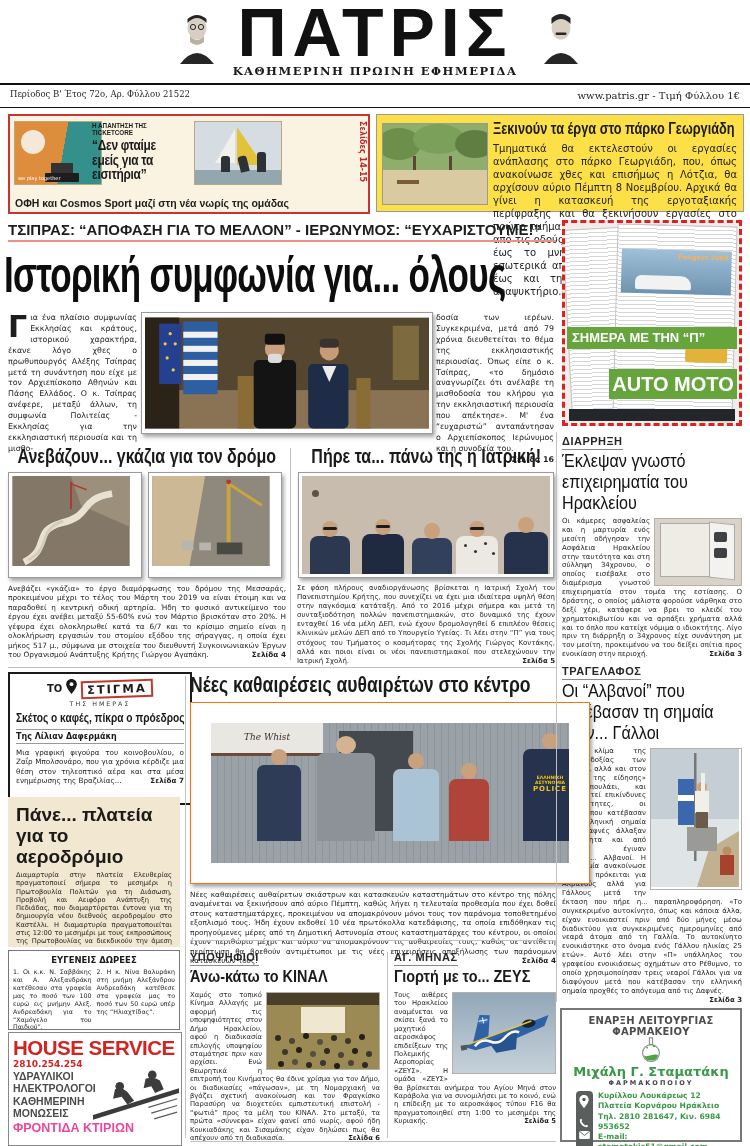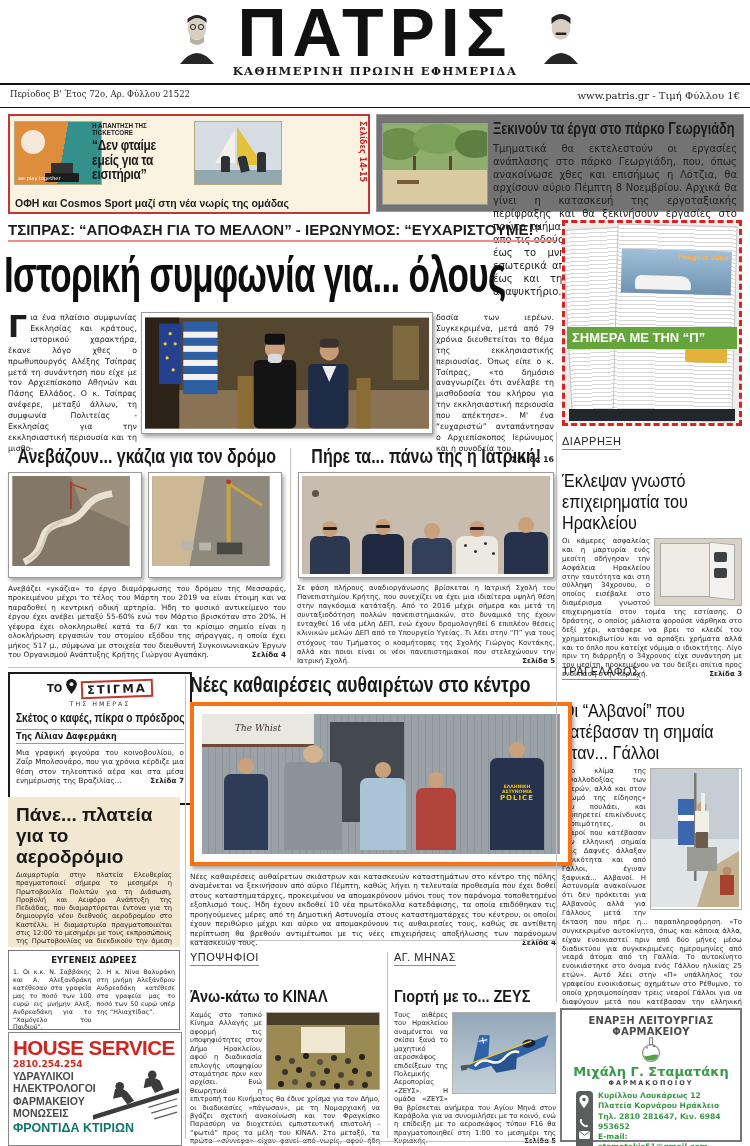--- a/index.html
+++ b/index.html
@@ -45,21 +45,21 @@
   .c1{left:26px;} .c2{left:44px;transform:rotate(-14deg);} .c3{left:62px;height:20px;}
   .t-txt{position:absolute;top:6px;}
   .t-txt1{left:82px;width:86px;} .t-txt2{left:274px;width:68px;}
   .t-kick{font-family:"Liberation Sans",sans-serif;font-weight:bold;font-size:6.3px;margin-bottom:2px;}
   .t-title{font-family:"Liberation Sans",sans-serif;font-weight:bold;font-size:14px;line-height:1.05;letter-spacing:-.3px;}
   .t-title2{font-size:13.5px;}
   .t-foot{position:absolute;left:5px;bottom:3px;width:335px;font-family:"Liberation Sans",sans-serif;font-weight:bold;font-size:10.5px;color:#1d1d1d;}
   .t-pages{position:absolute;right:1px;top:5px;bottom:18px;writing-mode:vertical-rl;font-size:8px;font-weight:bold;color:#c1272d;}
 
   
-  .park{left:376px;top:114px;width:366px;height:96px;border:1px solid #9a9a9a;background:#737373;}
+  .park{left:376px;top:114px;width:366px;height:96px;border:1px solid #9a9a9a;background:#fde047;}
   .park-ph{position:absolute;left:5px;top:8px;width:104px;height:80px;border:1px solid #999;background:#8fae6d;overflow:hidden;}
   .pk-tree{position:absolute;border-radius:50%;}
   .pk1{left:-6px;top:4px;width:44px;height:32px;background:#6d8f4c;}
   .pk2{left:30px;top:0;width:52px;height:30px;background:#7ba05a;}
   .pk3{left:72px;top:6px;width:40px;height:28px;background:#5f7f42;}
   .pk-ground{position:absolute;left:0;bottom:0;width:100%;height:34px;background:#d9caa2;}
   .pk-trunk{position:absolute;width:3px;height:14px;background:#5a4632;top:32px;}
   .pk-bench{position:absolute;left:14px;top:56px;width:22px;height:4px;background:#7a5a3a;}
   .park-txt{position:absolute;left:116px;top:4px;width:244px;}
   .park-title{font-size:17px;line-height:20px;white-space:nowrap;}
@@ -83,21 +83,21 @@
   .th2{left:50px;top:2px;width:118px;height:194px;transform:rotate(1.5deg);}
   .strip{position:absolute;left:4px;right:4px;top:24px;height:44px;background:linear-gradient(#9fc0d8,#6f93b0);}
   .strip:after{content:"";position:absolute;left:14px;bottom:4px;width:56px;height:14px;background:#f2f2f2;border-radius:6px 10px 2px 2px;}
   .peugeot{position:absolute;right:3px;top:3px;font-size:6.5px;font-weight:bold;color:#ffb054;}
   .ycar{position:absolute;right:6px;top:120px;width:42px;height:16px;background:#e2b23a;border-radius:3px;}
   .pbot{position:absolute;left:4px;right:4px;bottom:2px;height:12px;background:#23262b;}
   .banner{position:absolute;background:#66a53c;color:#fff;font-family:"Liberation Sans",sans-serif;font-weight:bold;}
   .b1{left:2px;right:2px;top:104px;height:22px;font-size:13px;line-height:22px;padding-left:5px;}
   .b2{right:2px;top:146px;width:128px;height:30px;font-size:20px;line-height:30px;text-align:center;}
   .rail{left:562px;width:180px;}
-  .rail-head{display:inline-block;font-family:"Liberation Sans",sans-serif;font-weight:normal;font-size:11px;letter-spacing:.5px;border-bottom:1px solid #8a8a8a;padding-bottom:2px;margin-bottom:20px;color:#262626;}
+  .rail-head{display:inline-block;font-family:"Liberation Sans",sans-serif;font-weight:bold;font-size:11px;letter-spacing:.5px;border-bottom:1px solid #8a8a8a;padding-bottom:2px;margin-bottom:0;color:#262626;}
   .rail-title{font-family:"Liberation Sans",sans-serif;font-size:19px;line-height:21px;color:#111;}
   .rail-body{font-size:7px;line-height:1.27;color:#1d1d1d;margin-top:4px;}
   .safe-frame{float:right;width:86px;height:66px;margin:1px 0 2px 4px;position:relative;border:1px solid #b5b0a8;background:#d8d2c8;overflow:hidden;}
   .sf-body{position:absolute;left:5px;top:4px;width:48px;height:52px;background:#efece6;border:1px solid #aaa;}
   .sf-door{position:absolute;left:54px;top:4px;width:24px;height:54px;background:#f4f2ee;border:1px solid #aaa;transform:skewY(6deg);}
   .sf-pad{position:absolute;left:59px;top:13px;width:13px;height:10px;background:#3d4144;border-radius:2px;box-shadow:0 16px 0 #3d4144;}
   .flag-frame{float:right;width:90px;height:140px;margin:1px 0 2px 4px;border:1px solid #b5b0a8;overflow:hidden;}
   .pharm{left:560px;top:1008px;width:178px;height:130px;border:2px solid #777;background:#fff;text-align:center;}
   .ph-head{font-size:10px;font-weight:bold;color:#4d4d4d;margin-top:5px;letter-spacing:.2px;}
   .ph-name{font-size:13px;font-weight:bold;color:#3a9948;margin-top:1px;}
@@ -143,33 +143,33 @@
   .ap-title{font-family:"Liberation Sans",sans-serif;font-weight:bold;font-size:19px;line-height:21px;}
   .ap-body{font-size:6.7px;line-height:1.24;margin-top:4px;color:#1d1d1d;}
   .dona{left:8px;top:950px;width:162px;height:70px;border:1px solid #777;padding:4px;}
   .dn-title{text-align:center;font-weight:bold;font-size:8.5px;margin-bottom:3px;}
   .dn-cols{display:flex;gap:5px;}
   .dn-item{flex:1;font-size:6.3px;line-height:1.26;text-align:justify;color:#1d1d1d;}
   .house{left:8px;top:1032px;width:164px;height:106px;border:1px solid #888;padding:3px 4px;overflow:hidden;position:absolute;}
   .hs-title{font-family:"Liberation Sans",sans-serif;font-weight:bold;font-size:20.5px;letter-spacing:-.5px;color:#d02520;white-space:nowrap;}
   .hs-phone{font-size:9px;font-weight:bold;color:#d02520;margin:-1px 0 1px;}
   .hs-serv{font-family:"Liberation Sans",sans-serif;font-weight:bold;font-size:10.5px;line-height:1.18;color:#4a4a4a;}
-  .hs-foot{font-family:"Liberation Sans",sans-serif;font-weight:bold;font-size:12.5px;color:#0f766e;margin-top:1px;}
+  .hs-foot{font-family:"Liberation Sans",sans-serif;font-weight:bold;font-size:12.5px;color:#ec4899;margin-top:1px;}
   .hs-svg{position:absolute;right:2px;top:34px;}
 
   
   .demo{left:190px;top:672px;width:366px;}
   .demo-title{font-size:22px;line-height:26px;white-space:nowrap;}
-  .pol-frame{position:relative;width:358px;height:140px;margin-top:4px;background:#fff;border:4px solid #f97316;box-shadow:2px 3px 4px rgba(0,0,0,.35);padding:8px;}
+  .pol-frame{position:relative;width:358px;height:140px;margin-top:4px;background:#fff;border:1px solid #f97316;box-shadow:2px 3px 4px rgba(0,0,0,.35);padding:20px;}
   .pol-ph{position:relative;width:358px;height:140px;overflow:hidden;
       background:repeating-linear-gradient(90deg,#9aa2a7 0 6px,#8d959a 6px 7px);}
   .canopy{position:absolute;left:0;top:0;width:112px;height:30px;background:#e9e7e1;border-bottom:3px solid #6b4a3a;
       font-family:"DejaVu Serif",serif;font-style:italic;font-size:9px;color:#3b2f28;text-align:center;line-height:28px;}
   .doorway{position:absolute;left:128px;top:8px;width:74px;height:100px;background:#43494e;}
-  .pfig{position:absolute;bottom:4px;border-radius:7px 7px 0 0;}
+  .pfig{position:absolute;bottom:22px;border-radius:7px 7px 0 0;margin-left:24px;}
   .pfig:before{content:"";position:absolute;top:-16px;left:50%;margin-left:-8px;width:16px;height:16px;border-radius:50%;background:#c9a17d;}
   .pf1{left:22px;width:44px;height:76px;background:#2e3c57;}
   .pf2{left:82px;width:58px;height:88px;background:#8d9298;}
   .pf2:before{width:20px;height:18px;margin-left:-10px;top:-17px;background:#d4b391;}
   .pf3{left:158px;width:46px;height:72px;background:#aac4d6;}
   .pf4{left:214px;width:40px;height:62px;background:#b0443a;}
   .pf5{left:288px;width:54px;height:92px;background:#27334e;text-align:center;padding-top:26px;box-sizing:border-box;}
   .vest1{display:block;font-size:4.5px;font-weight:bold;color:#f1c40f;}
   .vest2{display:block;font-size:7px;font-weight:bold;color:#f1c40f;letter-spacing:1px;}
   .demo-body{font-size:7.3px;line-height:1.3;margin-top:6px;color:#1d1d1d;}
@@ -305,20 +305,21 @@
   <div class="abs promo">
     <div class="thumb th1"></div>
     <div class="thumb th2">
       <div class="strip">
         <span class="peugeot">Peugeot 2008</span>
       </div>
       <div class="ycar"></div>
     </div>
     <div class="pbot"></div>
     <div class="banner b1">ΣΗΜΕΡΑ ΜΕ ΤΗΝ “Π”</div>
+    <div class="banner b2">AUTO MOTO</div>
   </div>
 
   <div class="abs rail" style="top:430px;">
     <span class="rail-head">ΔΙΑΡΡΗΞΗ</span>
     <div class="rail-title sq85">Έκλεψαν γνωστό επιχειρηματία του Ηρακλείου</div>
     <div class="rail-body jt">
       <div class="safe-frame">
         <div class="sf-body"></div>
         <div class="sf-door"></div>
         <div class="sf-pad"></div>
@@ -473,21 +474,21 @@
       <div class="dn-item">1. Οι κ.κ. Ν. Σαββάκης και Α. Αλεξανδράκη κατέθεσαν στα γραφεία μας το ποσό των 100 ευρώ εις μνήμην Αλεξ. Ανδρεαδάκη για το “Χαμόγελο του Παιδιού”.</div>
       <div class="dn-item">2. Η κ. Νίνα Βαλυράκη στη μνήμη Αλεξάνδρου Ανδρεαδάκη κατέθεσε στα γραφεία μας το ποσό των 50 ευρώ υπέρ της “Ηλιαχτίδας”.</div>
     </div>
   </div>
 
   <div class="house">
     <div class="hs-title">HOUSE SERVICE</div>
     <div class="hs-phone">2810.254.254</div>
     <div class="hs-serv">ΥΔΡΑΥΛΙΚΟΙ</div>
     <div class="hs-serv">ΗΛΕΚΤΡΟΛΟΓΟΙ</div>
-    <div class="hs-serv">ΦΑΡΜΑΚΕΙΟΥ</div>
+    <div class="hs-serv">ΚΑΘΗΜΕΡΙΝΗ</div>
     <div class="hs-serv">ΜΟΝΩΣΕΙΣ</div>
     <div class="hs-foot">ΦΡΟΝΤΙΔΑ ΚΤΙΡΙΩΝ</div>
     <div class="hs-svg">
       <svg viewBox="0 0 90 56" width="86" height="54">
         <path d="M0 50 L90 22 L90 27 L0 55 Z" fill="#3c3c3c"></path>
         <circle cx="28" cy="20" r="4.5" fill="#3c3c3c"></circle>
         <path d="M23 23 q7 -3 13 3 l7 9 -7 4 -6 -8 -9 2 z" fill="#3c3c3c"></path>
         <circle cx="62" cy="8" r="4.5" fill="#3c3c3c"></circle>
         <path d="M55 12 q9 -3 15 2 l4 9 -9 4 -4 -7 -8 2 z" fill="#3c3c3c"></path>
         <g stroke="#5a5a5a" stroke-width="1.2">

